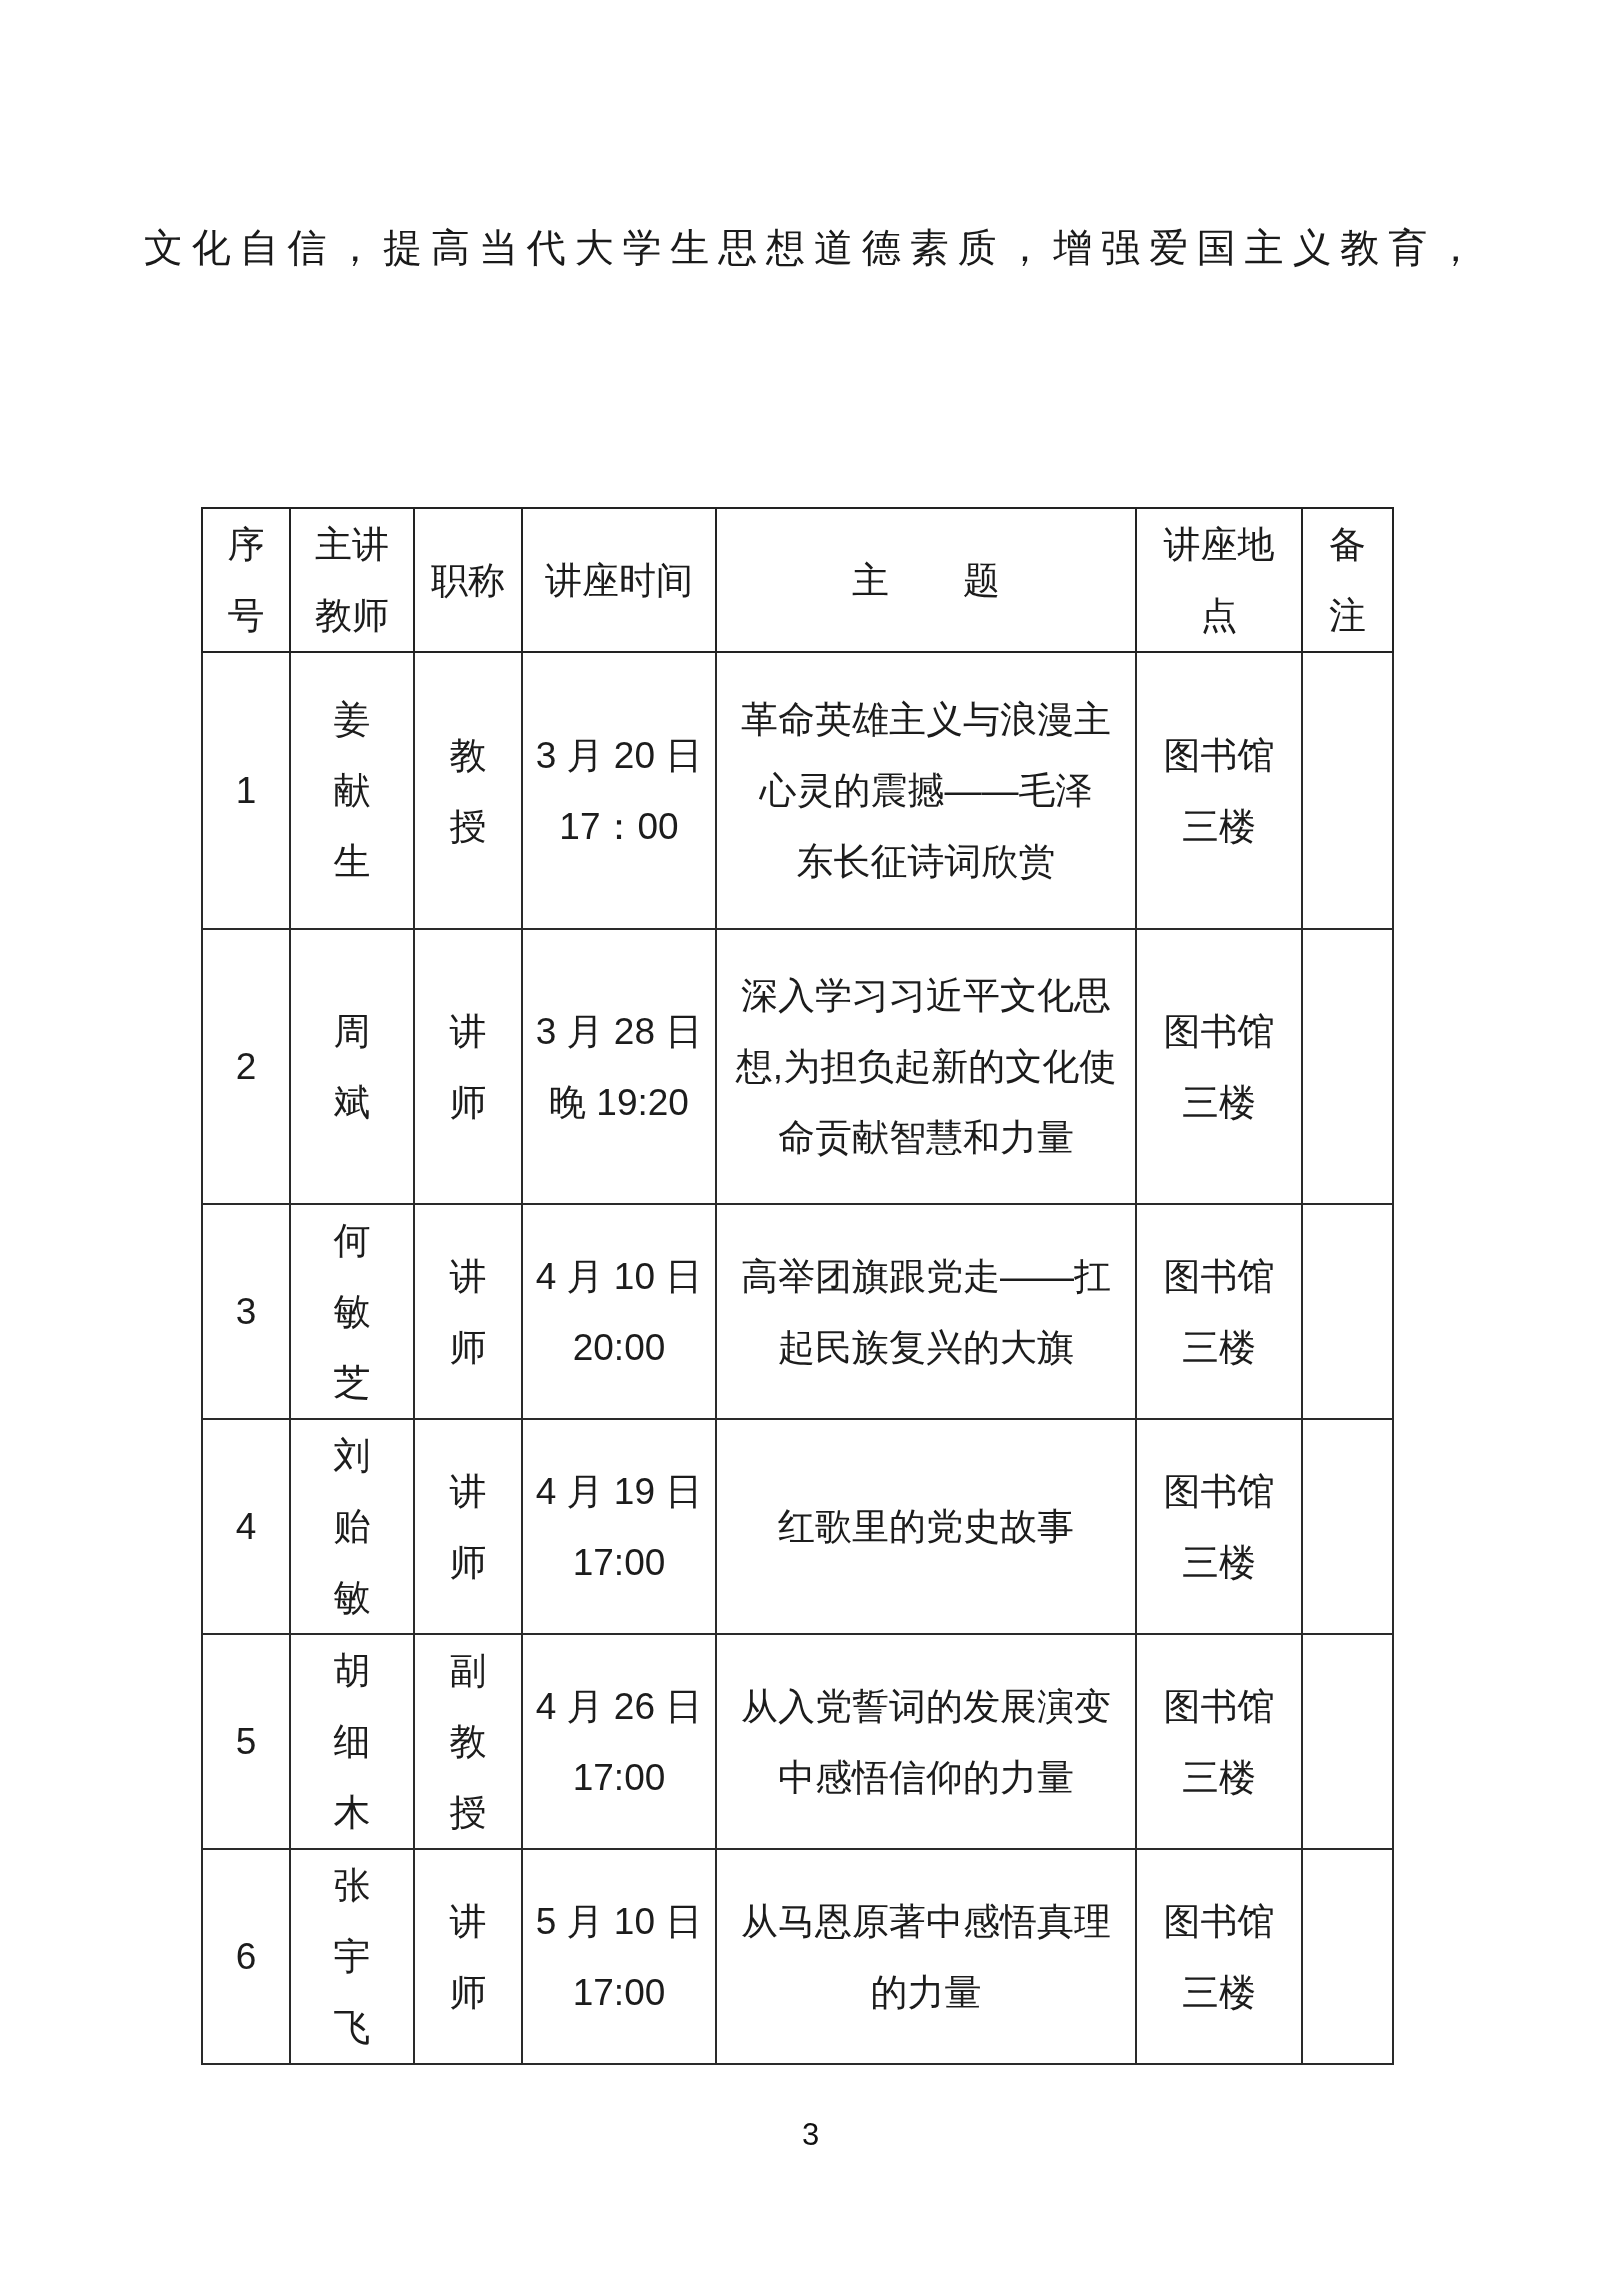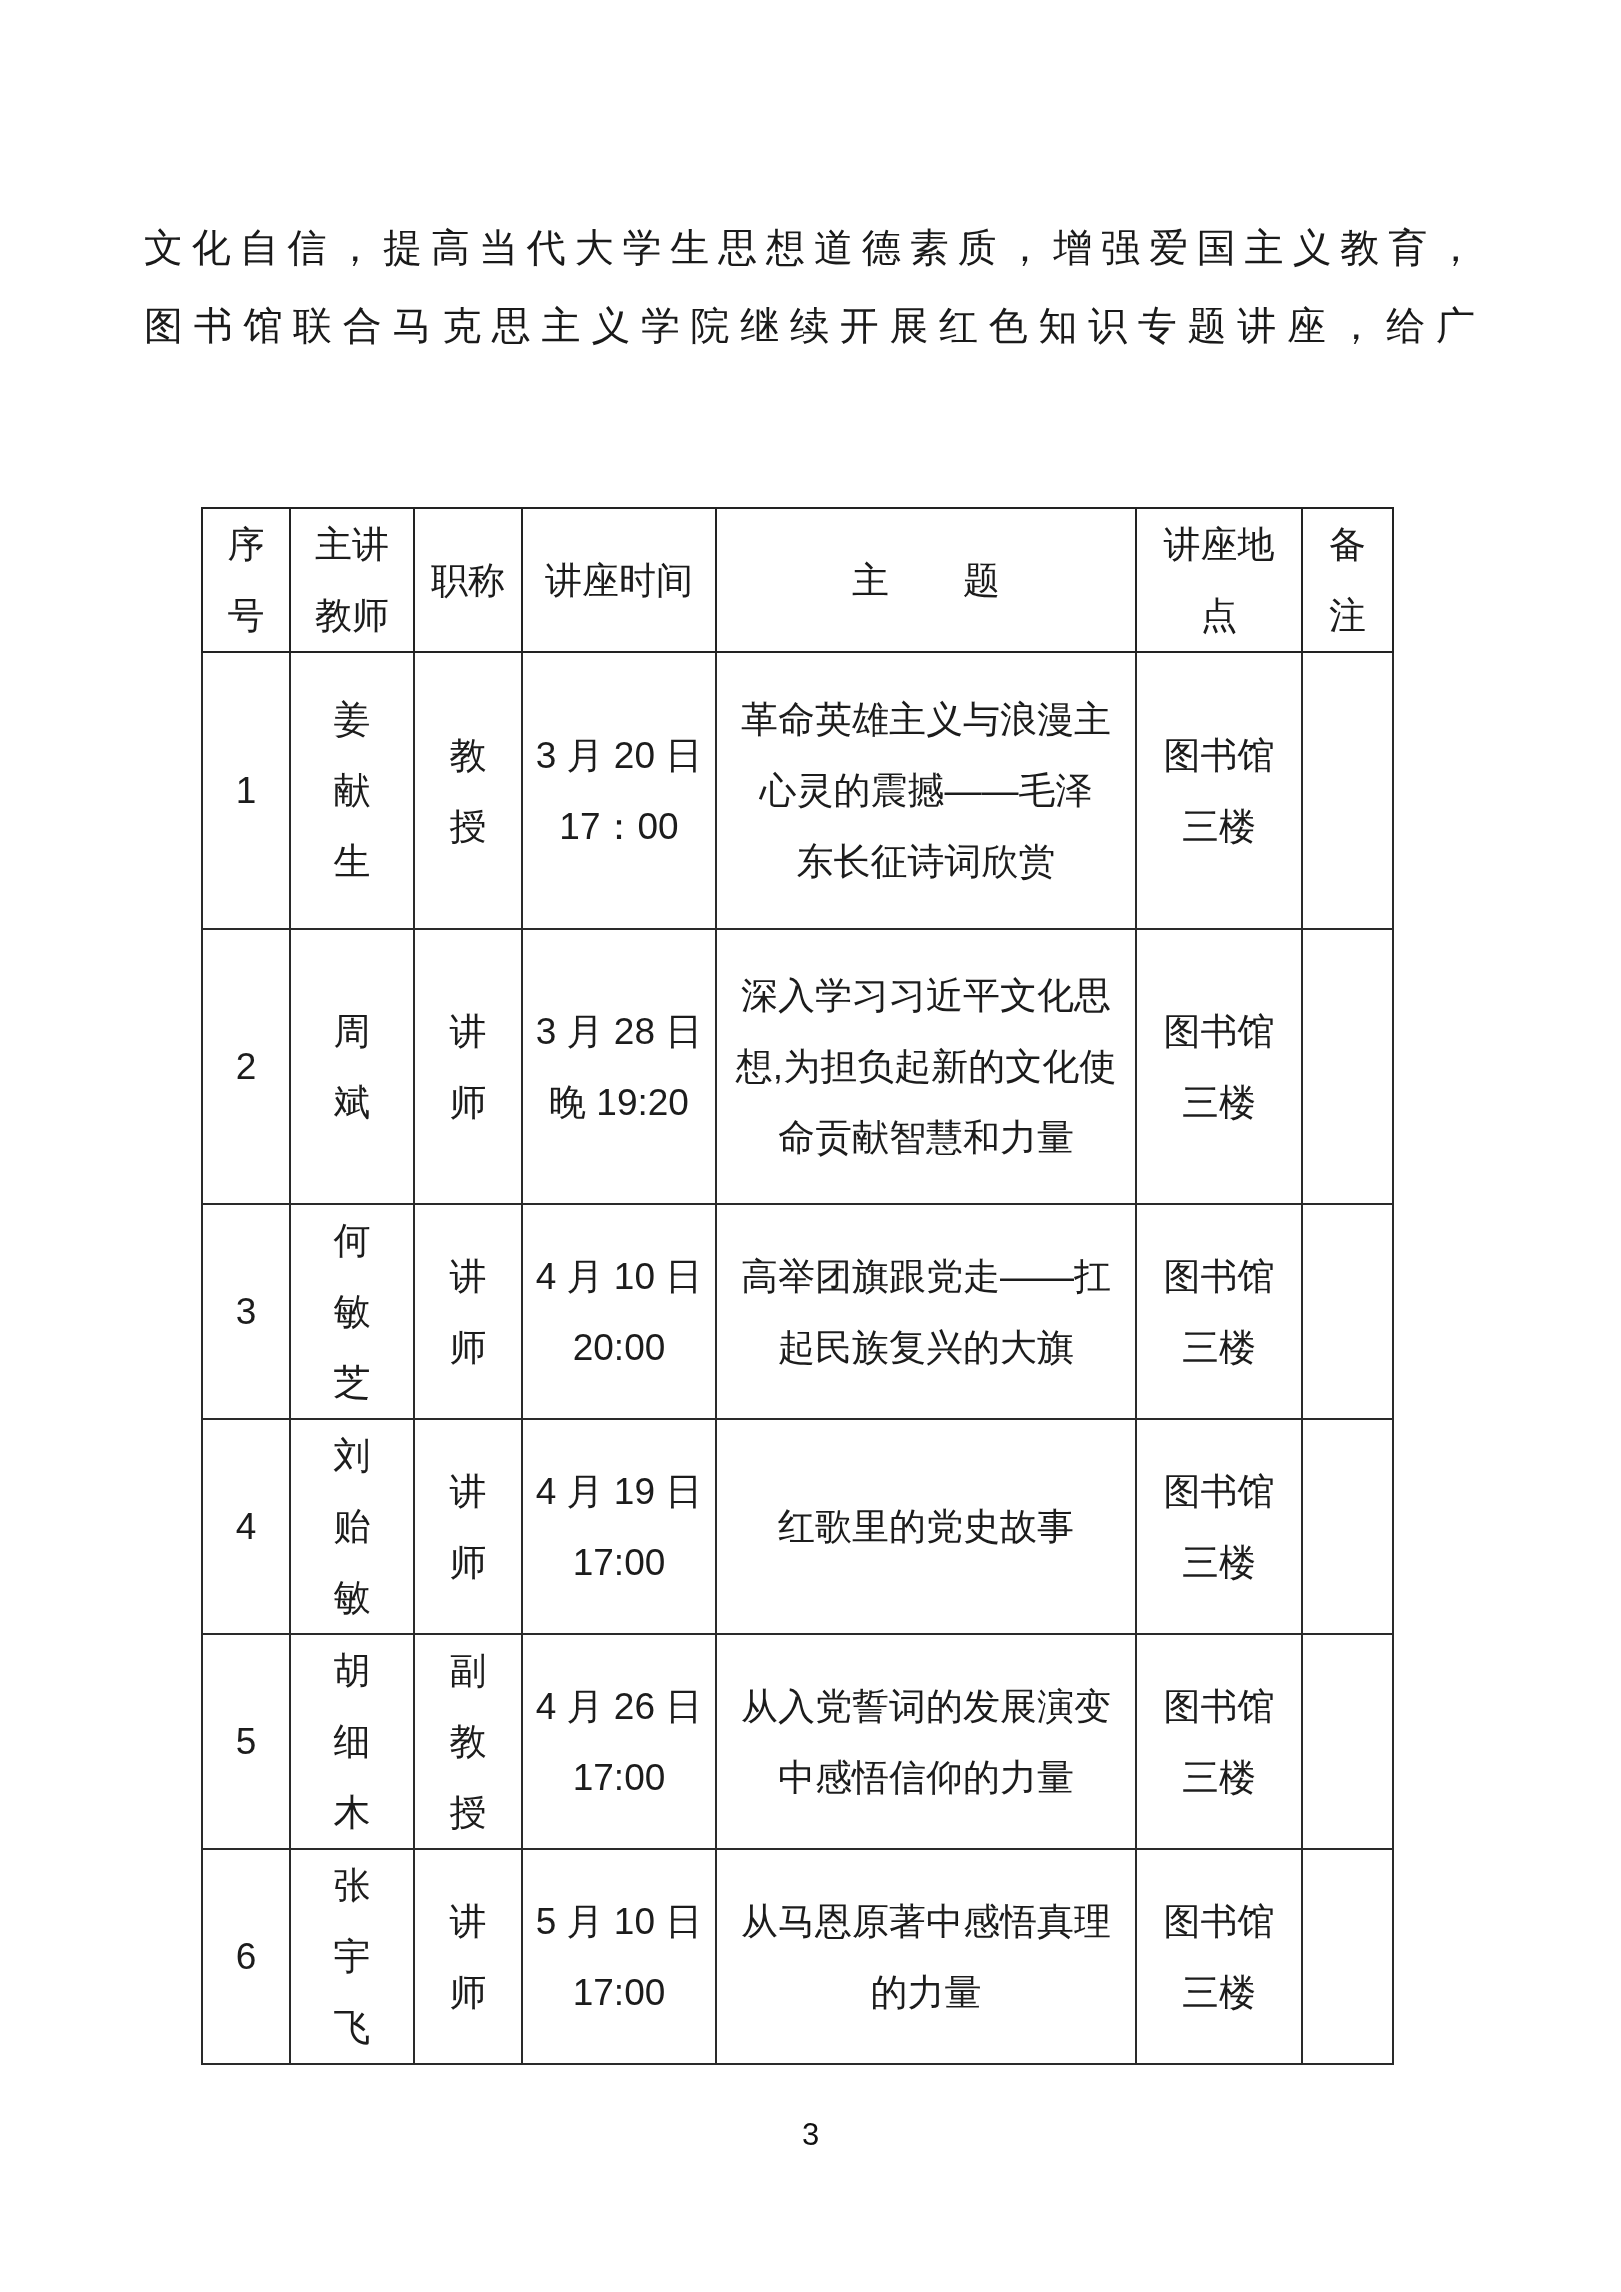--- a/index.html
+++ b/index.html
@@ -82,21 +82,20 @@
     font-family: "Liberation Sans", "DejaVu Sans", sans-serif;
     font-size: 31px;
     color: #111111;
   }
 </style>
 </head>
 <body>
 
 <div class="intro">
   <div class="intro-line">文化自信，提高当代大学生思想道德素质，增强爱国主义教育，</div>
-  <div class="intro-line">图书馆联合马克思主义学院继续开展红色知识专题讲座，给广</div>
 </div>
 
 <table class="schedule">
   <colgroup>
     <col style="width:88px">
     <col style="width:124px">
     <col style="width:108px">
     <col style="width:194px">
     <col style="width:420px">
     <col style="width:166px">

